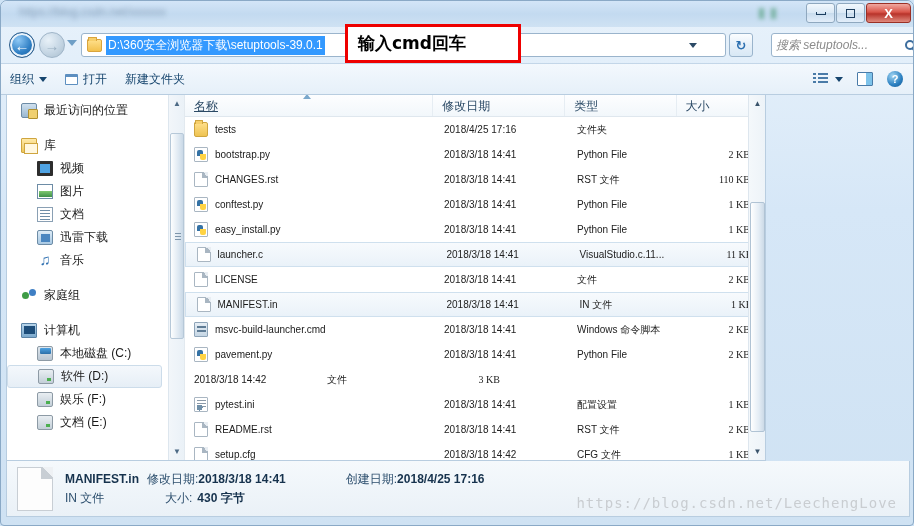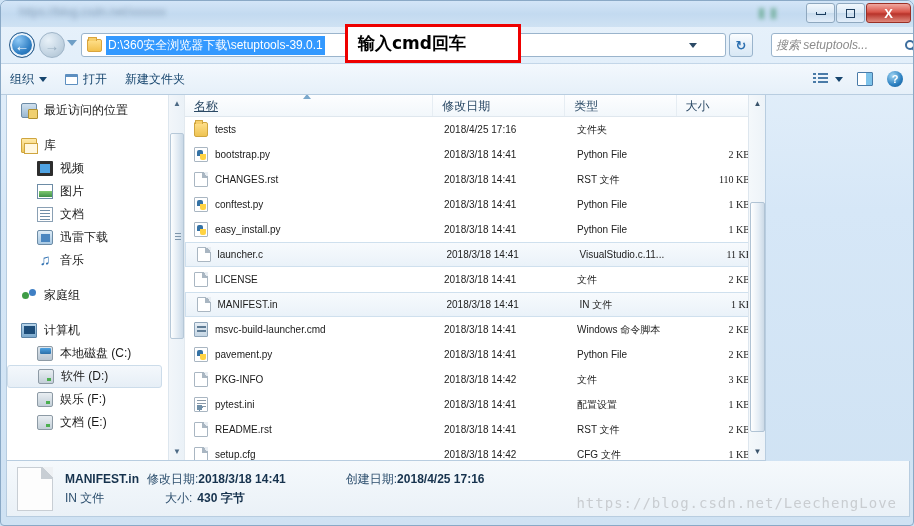--- a/index.html
+++ b/index.html
@@ -498,24 +498,20 @@
         <div class="row">
           <div class="c-name">
               <span class="fi fi-py"></span>
               <span>pavement.py</span>
             </div>
           <div class="c-date">2018/3/18 14:41</div>
           <div class="c-type">Python File</div>
           <div class="c-size">2 KB</div>
         </div>
         <div class="row">
-          <div class="c-name">
-              <span class="fi fi-file"></span>
-              <span>PKG-INFO</span>
-            </div>
           <div class="c-date">2018/3/18 14:42</div>
           <div class="c-type">文件</div>
           <div class="c-size">3 KB</div>
         </div>
         <div class="row">
           <div class="c-name">
               <span class="fi fi-ini"></span>
               <span>pytest.ini</span>
             </div>
           <div class="c-date">2018/3/18 14:41</div>

